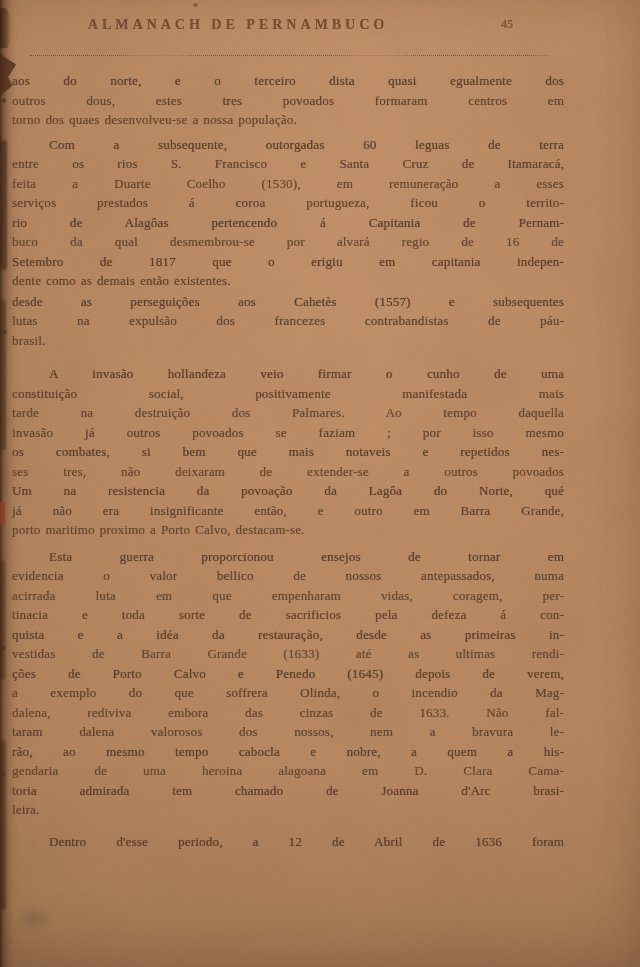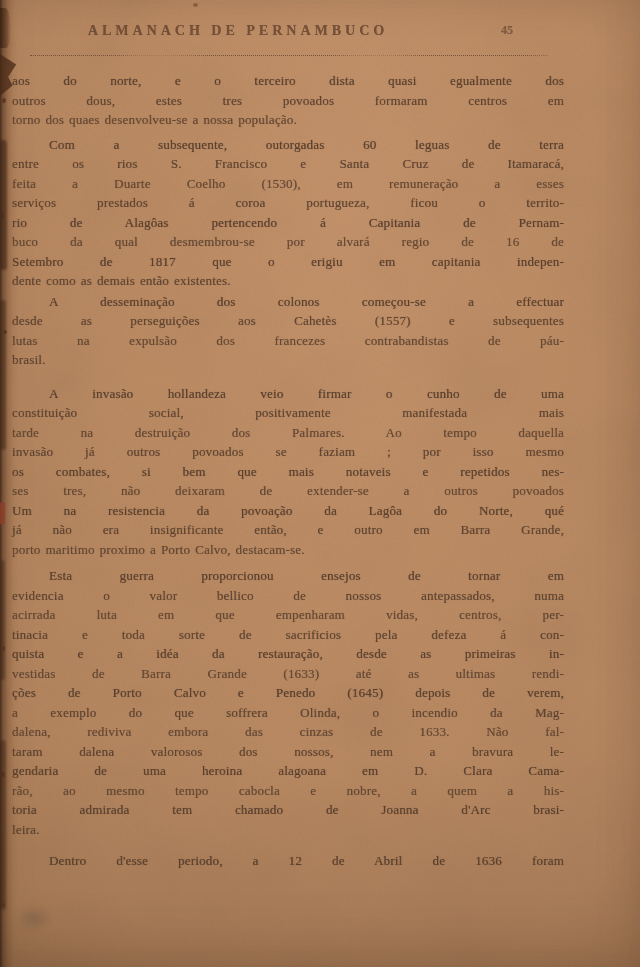--- a/index.html
+++ b/index.html
@@ -10,21 +10,21 @@
     position:relative; width:640px; height:967px; overflow:hidden;
     background:
       linear-gradient(180deg, rgba(0,0,0,0) 78%, rgba(58,38,22,.12) 100%),
       radial-gradient(ellipse at 55% 22%, #c6946c 0%, #bd8c64 45%, #b68760 78%, #ae8059 100%);
     box-shadow: inset 0 -40px 70px -40px rgba(60,35,20,.28),
                 inset -25px 0 60px -40px rgba(60,35,20,.18),
                 inset 0 25px 50px -35px rgba(60,35,20,.15);
   }
 
   
-  .header { position:absolute; top:23px; left:0; width:540px; height:20px; }
+  .header { position:absolute; top:17px; left:0; width:540px; height:20px; }
   .header-title {
     display:block; text-align:center; transform:translateX(-32px);
     font-size:14px; letter-spacing:4px; font-weight:bold;
     color:#6e4a33; opacity:.88;
     text-shadow:0.3px 0.3px 0.6px rgba(80,50,30,.45);
   }
   .page-number {
     position:absolute; left:501px; top:0;
     font-size:12px; font-weight:bold; color:#74503a; opacity:.8;
     text-shadow:0.3px 0.3px 0.6px rgba(80,50,30,.4);
@@ -131,49 +131,48 @@
         <div class="tline indent">Com a subsequente, outorgadas 60 leguas de terra</div>
         <div class="tline">entre os rios S. Francisco e Santa Cruz de Itamaracá,</div>
         <div class="tline">feita a Duarte Coelho (1530), em remuneração a esses</div>
         <div class="tline">serviços prestados á coroa portugueza, ficou o territo-</div>
         <div class="tline">rio de Alagôas pertencendo á Capitania de Pernam-</div>
         <div class="tline">buco da qual desmembrou-se por alvará regio de 16 de</div>
         <div class="tline">Setembro de 1817 que o erigiu em capitania indepen-</div>
         <div class="tline last">dente como as demais então existentes.</div>
       </div>
       <div class="para" id="para-2">
-        <div class="tline indent">A desseminação dos colonos começou-se a effectuar</div>
         <div class="tline">desde as perseguições aos Cahetès (1557) e subsequentes</div>
         <div class="tline">lutas na expulsão dos francezes contrabandistas de páu-</div>
         <div class="tline last">brasil.</div>
       </div>
       <div class="para" id="para-3">
         <div class="tline indent">A invasão hollandeza veio firmar o cunho de uma</div>
         <div class="tline">constituição social, positivamente manifestada mais</div>
         <div class="tline">tarde na destruição dos Palmares. Ao tempo daquella</div>
         <div class="tline">invasão já outros povoados se faziam ; por isso mesmo</div>
         <div class="tline">os combates, si bem que mais notaveis e repetidos nes-</div>
         <div class="tline">ses tres, não deixaram de extender-se a outros povoados</div>
         <div class="tline">Um na resistencia da povoação da Lagôa do Norte, qué</div>
         <div class="tline">já não era insignificante então, e outro em Barra Grande,</div>
         <div class="tline last">porto maritimo proximo a Porto Calvo, destacam-se.</div>
       </div>
       <div class="para" id="para-4">
         <div class="tline indent">Esta guerra proporcionou ensejos de tornar em</div>
         <div class="tline">evidencia o valor bellico de nossos antepassados, numa</div>
-        <div class="tline">acirrada luta em que empenharam vidas, centros, per-</div>
+        <div class="tline">acirrada luta em que empenharam vidas, coragem, per-</div>
         <div class="tline">tinacia e toda sorte de sacrificios pela defeza á con-</div>
         <div class="tline">quista e a idéa da restauração, desde as primeiras in-</div>
         <div class="tline">vestidas de Barra Grande (1633) até as ultimas rendi-</div>
         <div class="tline">ções de Porto Calvo e Penedo (1645) depois de verem,</div>
         <div class="tline">a exemplo do que soffrera Olinda, o incendio da Mag-</div>
         <div class="tline">dalena, rediviva embora das cinzas de 1633. Não fal-</div>
         <div class="tline">taram dalena valorosos dos nossos, nem a bravura le-</div>
+        <div class="tline">rão, ao mesmo tempo cabocla e nobre, a quem a his-</div>
         <div class="tline">gendaria de uma heroina alagoana em D. Clara Cama-</div>
-        <div class="tline">rão, ao mesmo tempo cabocla e nobre, a quem a his-</div>
         <div class="tline">toria admirada tem chamado de Joanna d'Arc brasi-</div>
         <div class="tline last">leira.</div>
       </div>
       <div class="para" id="para-5">
         <div class="tline indent">Dentro d'esse periodo, a 12 de Abril de 1636 foram</div>
       </div>
     </div>
 
   <svg class="noise" xmlns="http://www.w3.org/2000/svg">
     <filter id="grain">

